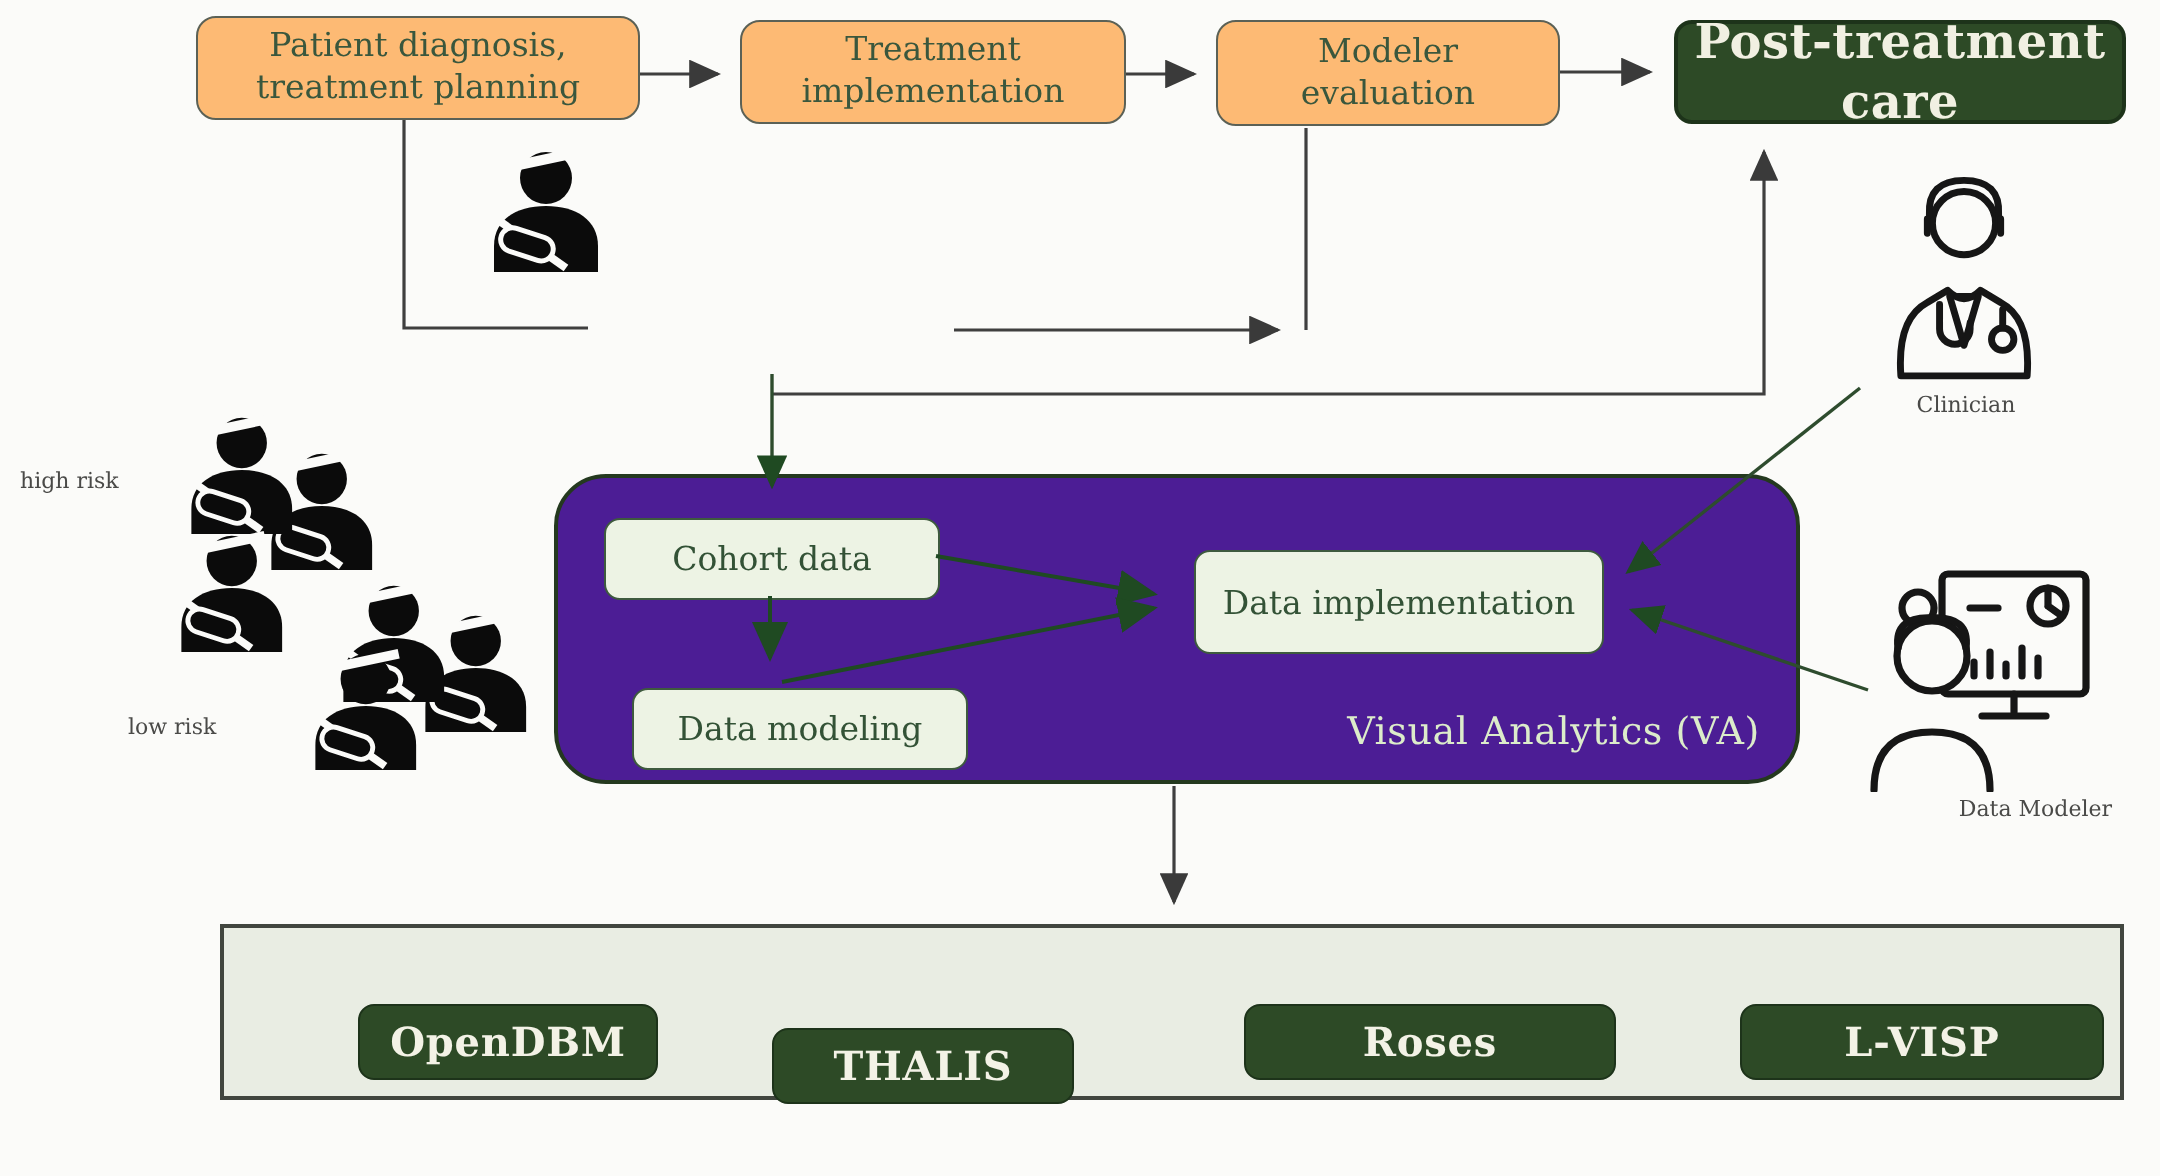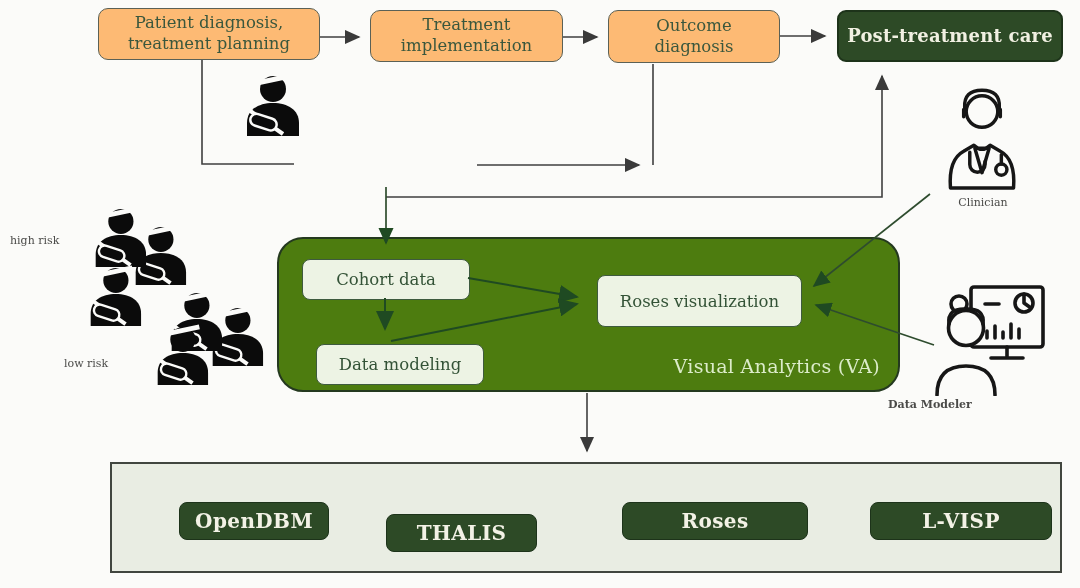--- a/index.html
+++ b/index.html
@@ -10,40 +10,40 @@
   }
   
   .flow-box{
     position:absolute;display:flex;align-items:center;justify-content:center;
     text-align:center;background:#fdba74;border:1.6px solid #5b6156;
     border-radius:10px;color:#3a573d;font-size:16.5px;line-height:1.25;
     box-sizing:border-box;padding:2px 6px;z-index:3;
   }
   .flow-box.dark{
     background:#2d4a26;border:2px solid #1d331a;color:#f1f0e2;
-    font-size:18px;font-weight:600;border-radius:9px;letter-spacing:.2px;
+    font-size:24px;font-weight:600;border-radius:9px;letter-spacing:.2px;
   }
   
   #va-box{
     position:absolute;left:277px;top:237px;width:623px;height:155px;
-    background:#4d7c0f;border:2px solid #24391f;border-radius:26px;
+    background:#4c1d95;border:2px solid #24391f;border-radius:26px;
     box-sizing:border-box;z-index:1;
   }
   .va-inner{
     position:absolute;display:flex;align-items:center;justify-content:center;
     background:#edf3e4;border:1.5px solid #3e5a3e;border-radius:8px;
     color:#335236;font-size:16.5px;box-sizing:border-box;z-index:3;text-align:center;
   }
   #va-title{
     position:absolute;right:18px;bottom:13px;color:#dcecca;font-size:19px;
     z-index:3;letter-spacing:.3px;
   }
   
   #tools-panel{
-    position:absolute;left:110px;top:462px;width:952px;height:111px;
+    position:absolute;left:110px;top:462px;width:952px;height:88px;
     background:#e9ede3;border:2px solid #41463f;box-sizing:border-box;z-index:2;
   }
   .tool-btn{
     position:absolute;top:38px;height:38px;display:flex;align-items:center;justify-content:center;
     background:#2d4a26;border:1.5px solid #1d331a;border-radius:8px;color:#f3f2e6;
     font-size:20px;font-weight:600;box-sizing:border-box;letter-spacing:.4px;
   }
   .side-label{
     position:absolute;color:#4a4a48;font-size:11px;z-index:3;white-space:nowrap;
   }
@@ -63,21 +63,21 @@
         <path d="M20 11 L53 4" stroke="#fbfbf9" stroke-width="5" fill="none"></path>
         <path d="M10 64 V51 C10 38 21 31 36 31 C51 31 62 38 62 51 V64 Z" fill="#0b0b0b"></path>
         <path d="M12 38 L46 62" stroke="#fbfbf9" stroke-width="4" fill="none"></path>
         <rect x="13" y="44" width="27" height="12" rx="6" fill="#0b0b0b" stroke="#fbfbf9" stroke-width="2.5" transform="rotate(18 26 50)"></rect>
       </symbol>
     </defs>
   </svg>
 
   <div class="flow-box" style="left:98px;top:8px;width:222px;height:52px;">Patient diagnosis, treatment planning</div>
   <div class="flow-box" style="left:370px;top:10px;width:193px;height:52px;">Treatment implementation</div>
-  <div class="flow-box" style="left:608px;top:10px;width:172px;height:53px;">Outcome diagnosis</div>
+  <div class="flow-box" style="left:608px;top:10px;width:172px;height:53px;">Modeler evaluation</div>
   <div class="flow-box dark" style="left:837px;top:10px;width:226px;height:52px;">Post-treatment care</div>
 
   <div class="iconwrap" style="left:237px;top:70px;">
     <svg width="64" height="68" viewBox="0 0 64 64">
         <use href="#sym-patient"></use>
       </svg>
   </div>
 
   <div>
     <div class="side-label" style="left:10px;top:234px;">high risk</div>
@@ -113,21 +113,21 @@
     <div class="iconwrap" style="left:148px;top:321px;">
       <svg width="62" height="66" viewBox="0 0 64 64">
           <use href="#sym-patient"></use>
         </svg>
       </div>
   </div>
 
   <div id="va-box">
     <div class="va-inner" style="left:23px;top:20px;width:168px;height:41px;">Cohort data</div>
     <div class="va-inner" style="left:25px;top:105px;width:168px;height:41px;margin-left:12px;">Data modeling</div>
-    <div class="va-inner" style="left:318px;top:36px;width:205px;height:52px;">Roses visualization</div>
+    <div class="va-inner" style="left:318px;top:36px;width:205px;height:52px;">Data implementation</div>
     <div id="va-title">Visual Analytics (VA)</div>
   </div>
 
   <div class="iconwrap" style="left:936px;top:80px;">
     <svg width="92" height="112" viewBox="0 0 90 110" fill="none" stroke="#161616" stroke-width="3.4" stroke-linecap="round" stroke-linejoin="round">
       <circle cx="45" cy="31" r="15.5"></circle>
       <path d="M28 27 Q27 10 45 10 Q63 10 62 27 L62 34"></path>
       <path d="M27 29 v7 M63 29 v7"></path>
       <path d="M14 106 Q12 78 27 70 L37 64 Q45 72 53 64 L63 70 Q78 78 76 106 Z" fill="#fbfbf9"></path>
       <path d="M38 67 L45 91 L52 67"></path>
@@ -146,21 +146,21 @@
       <path d="M96 21 V12 M96 21 L103 26"></path>
       <path d="M57 22 h14"></path>
       <path d="M59 56 v-7 M67 56 v-12 M75 56 v-6 M83 56 v-14 M91 56 v-9"></path>
       <path d="M79 65 v9 M63 76 h32"></path>
       <circle cx="31" cy="22" r="8" fill="#fbfbf9"></circle>
       <circle cx="38" cy="46" r="17.5" fill="#fbfbf9"></circle>
       <path d="M21 42 Q19 26 38 27 Q57 26 55 42"></path>
       <path d="M9 113 Q9 84 38 84 Q67 84 67 113" fill="#fbfbf9"></path>
     </svg>
   </div>
-  <div class="side-label" style="left:888px;top:398px;width:140px;text-align:left;font-weight:bold;">Data Modeler</div>
+  <div class="side-label" style="left:916px;top:398px;width:140px;text-align:right;">Data Modeler</div>
 
   <div id="tools-panel">
     <div class="tool-btn" style="left:67px;width:150px;">OpenDBM</div>
     <div class="tool-btn" style="left:274px;width:151px;margin-top:12px;">THALIS</div>
     <div class="tool-btn" style="left:510px;width:186px;">Roses</div>
     <div class="tool-btn" style="left:758px;width:182px;">L-VISP</div>
   </div>
 
   <svg id="connectors">
     <defs>

